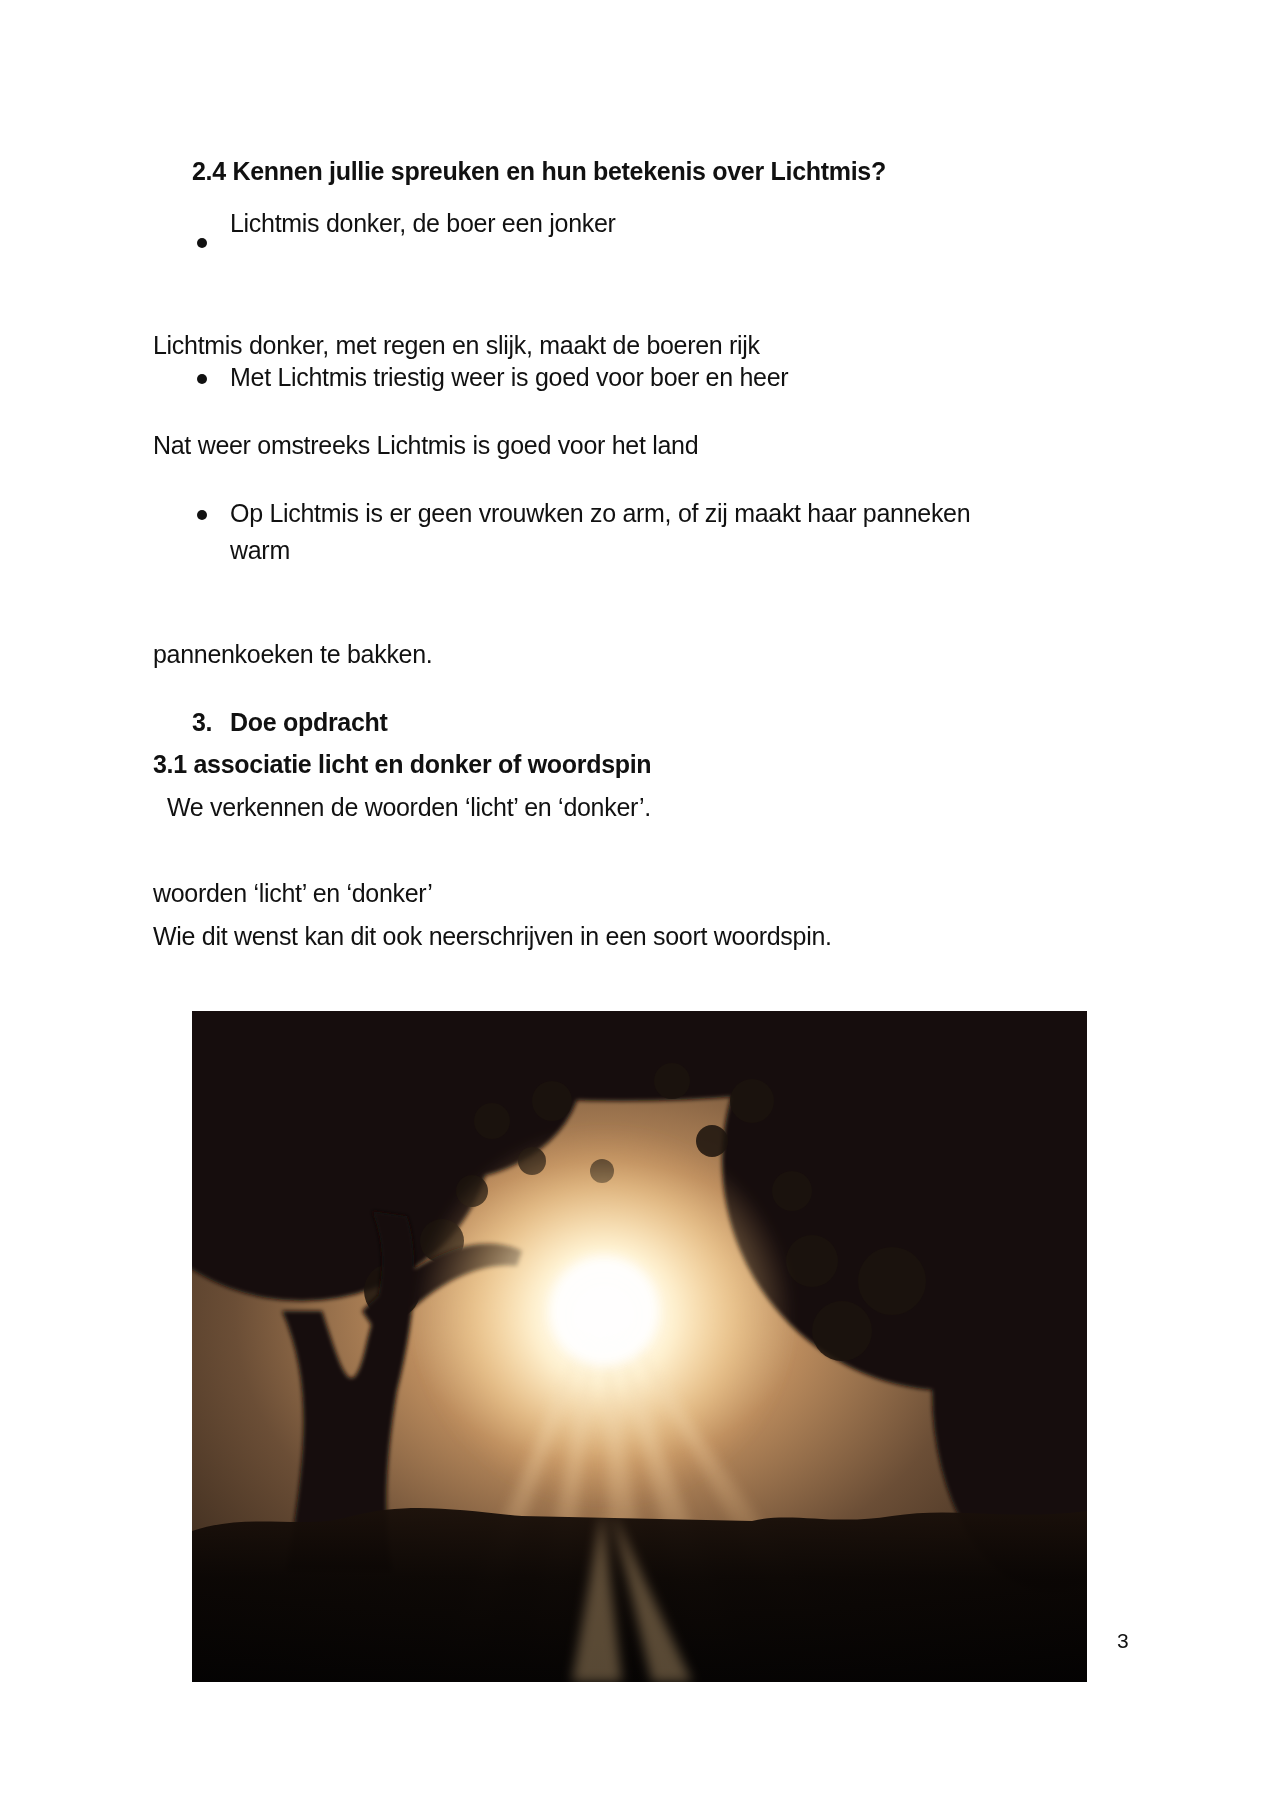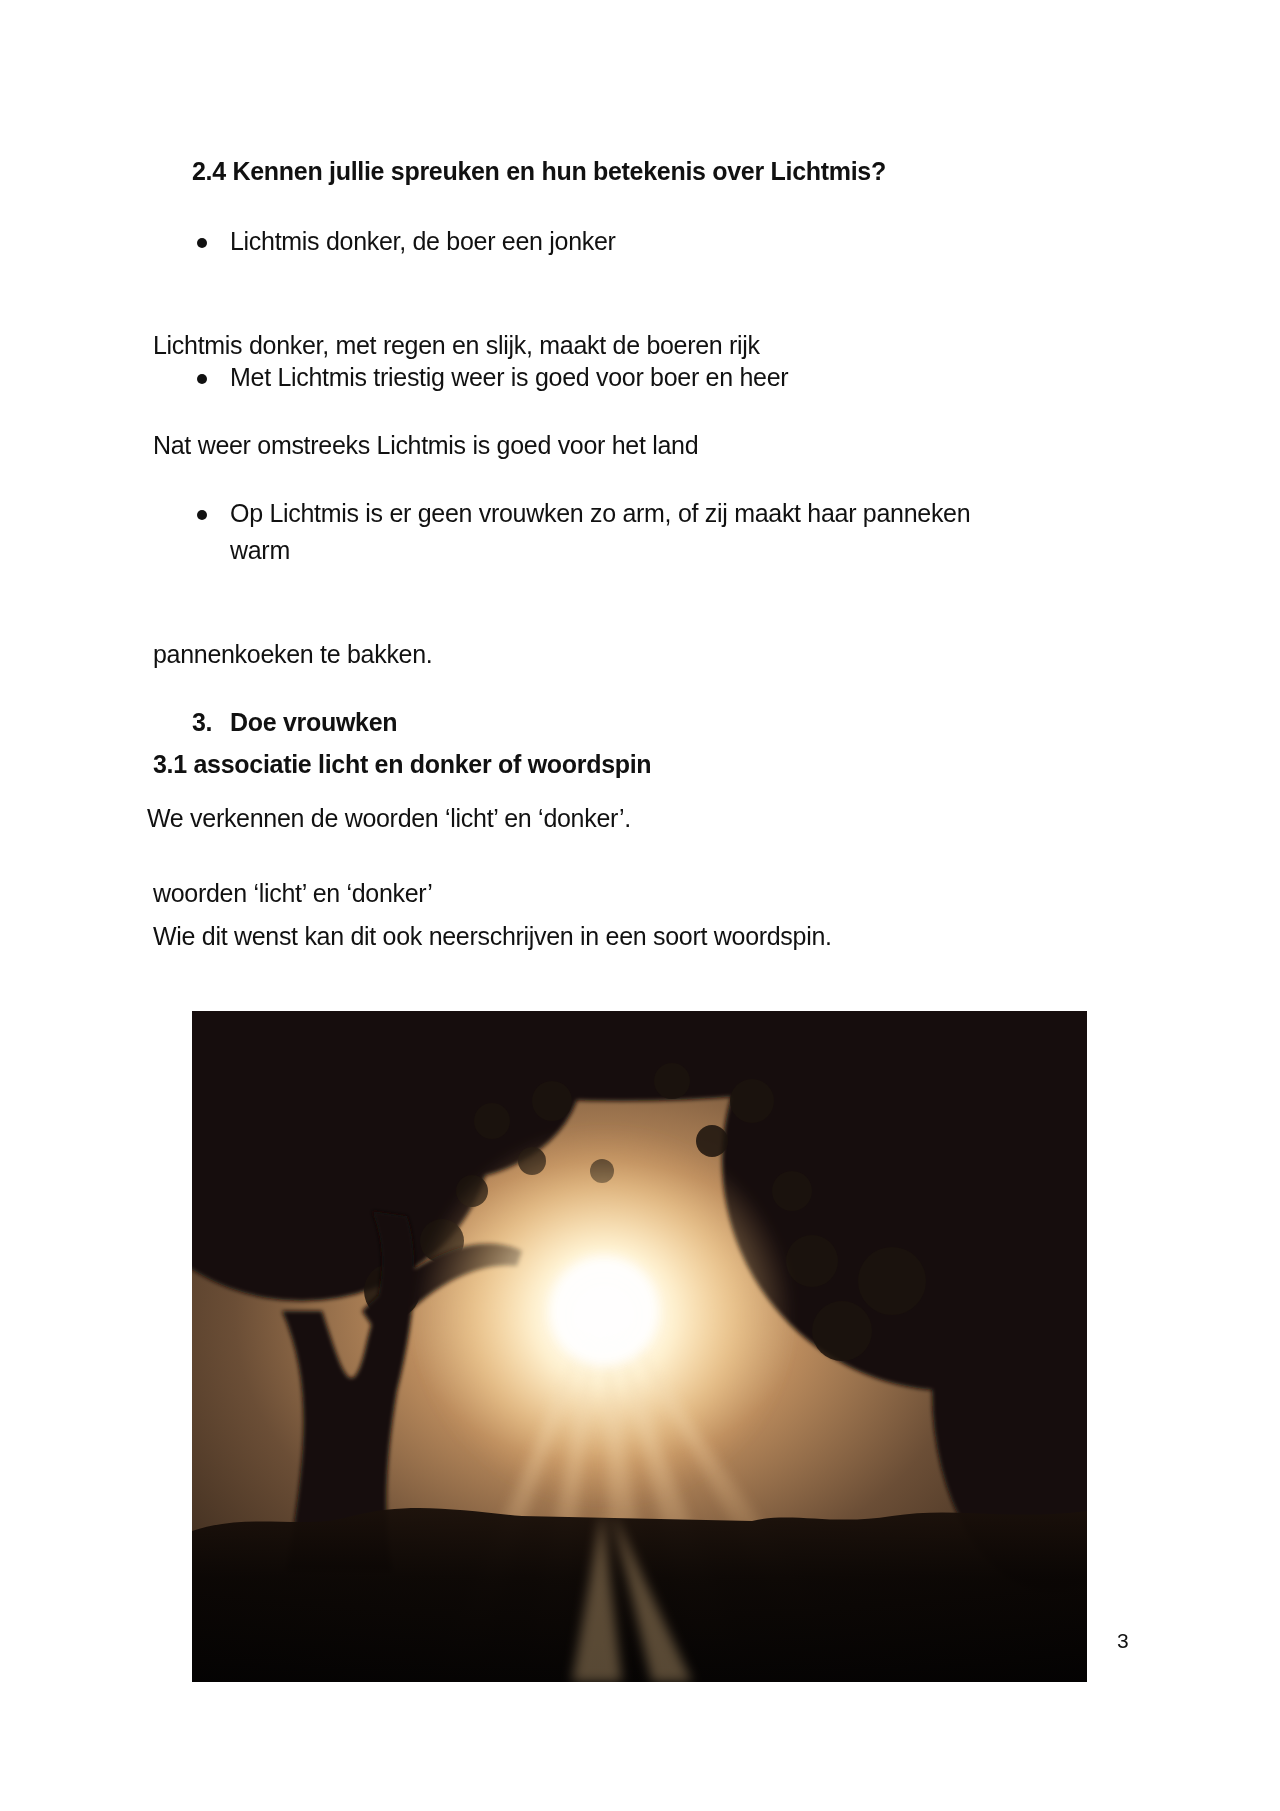--- a/index.html
+++ b/index.html
@@ -54,37 +54,37 @@
     }
   </style>
 </head>
 <body>
 
 <div class="page">
 
   <div class="line bold" style="left:192px; top:156px;">2.4 Kennen jullie spreuken en hun betekenis over Lichtmis?</div>
 
   <span class="bullet-dot" style="left:197px; top:238px;"></span>
-  <div class="line" style="left:230px; top:226px;">Lichtmis donker, de boer een jonker</div>
+  <div class="line" style="left:230px; top:208px;">Lichtmis donker, de boer een jonker</div>
   <div class="line" style="left:153px; top:293px;margin-top:37px;">Lichtmis donker, met regen en slijk, maakt de boeren rijk</div>
 
   <span class="bullet-dot" style="left:197px; top:374px;"></span>
   <div class="line" style="left:153px; top:430px;">Nat weer omstreeks Lichtmis is goed voor het land</div>
   <div class="line" style="left:230px; top:362px;">Met Lichtmis triestig weer is goed voor boer en heer</div>
 
   <span class="bullet-dot" style="left:197px; top:510px;"></span>
   <div class="line" style="left:230px; top:498px;">Op Lichtmis is er geen vrouwken zo arm, of zij maakt haar panneken</div>
   <div class="line" style="left:230px; top:535px;">warm</div>
   <div class="line" style="left:153px; top:639px;">pannenkoeken te bakken.</div>
 
   <div class="line bold" style="left:192px; top:707px;">3.</div>
-  <div class="line bold" style="left:230px; top:707px;">Doe vrouwken</div>
+  <div class="line bold" style="left:230px; top:707px;">Doe opdracht</div>
   <div class="line bold" style="left:153px; top:749px;">3.1 associatie licht en donker of woordspin</div>
 
-  <div class="line" style="left:147px; top:792px;margin-top:11px;">We verkennen de woorden ‘licht’ en ‘donker’.</div>
+  <div class="line" style="left:167px; top:792px;">We verkennen de woorden ‘licht’ en ‘donker’.</div>
   <div class="line" style="left:153px; top:878px;">woorden ‘licht’ en ‘donker’</div>
   <div class="line" style="left:153px; top:921px;">Wie dit wenst kan dit ook neerschrijven in een soort woordspin.</div>
 
   <div class="photo">
     <svg width="895" height="671" viewBox="0 0 895 671" xmlns="http://www.w3.org/2000/svg">
       <defs>
         <radialGradient id="sky" cx="0.46" cy="0.45" r="0.75">
           <stop offset="0" stop-color="#fff8e6"></stop>
           <stop offset="0.12" stop-color="#f6d9a8"></stop>
           <stop offset="0.3" stop-color="#b98a5c"></stop>

